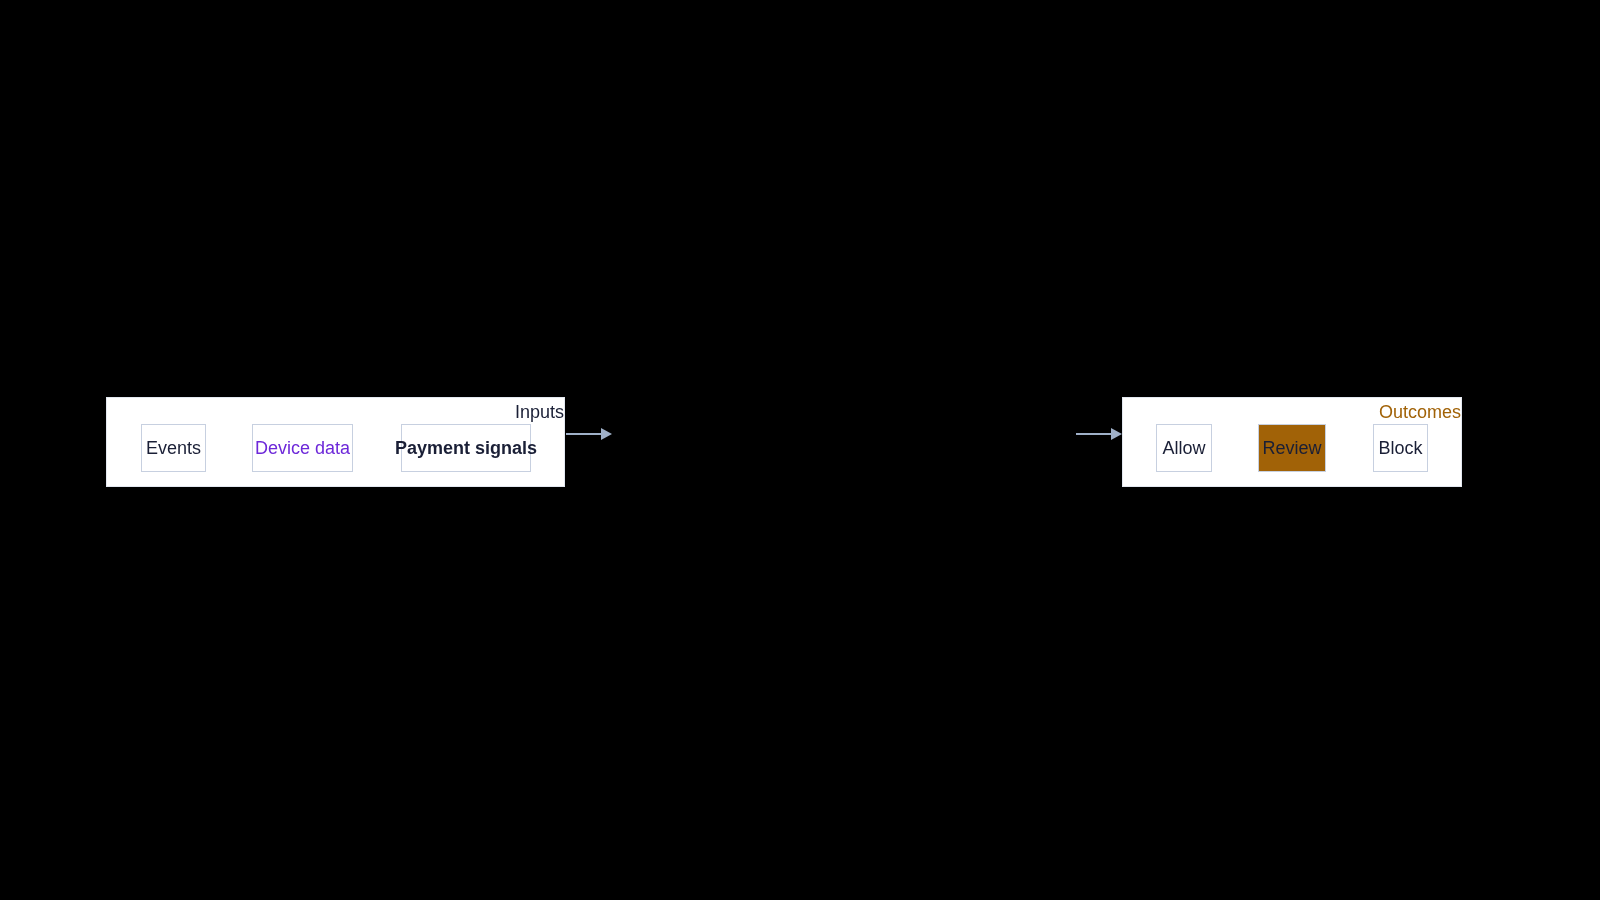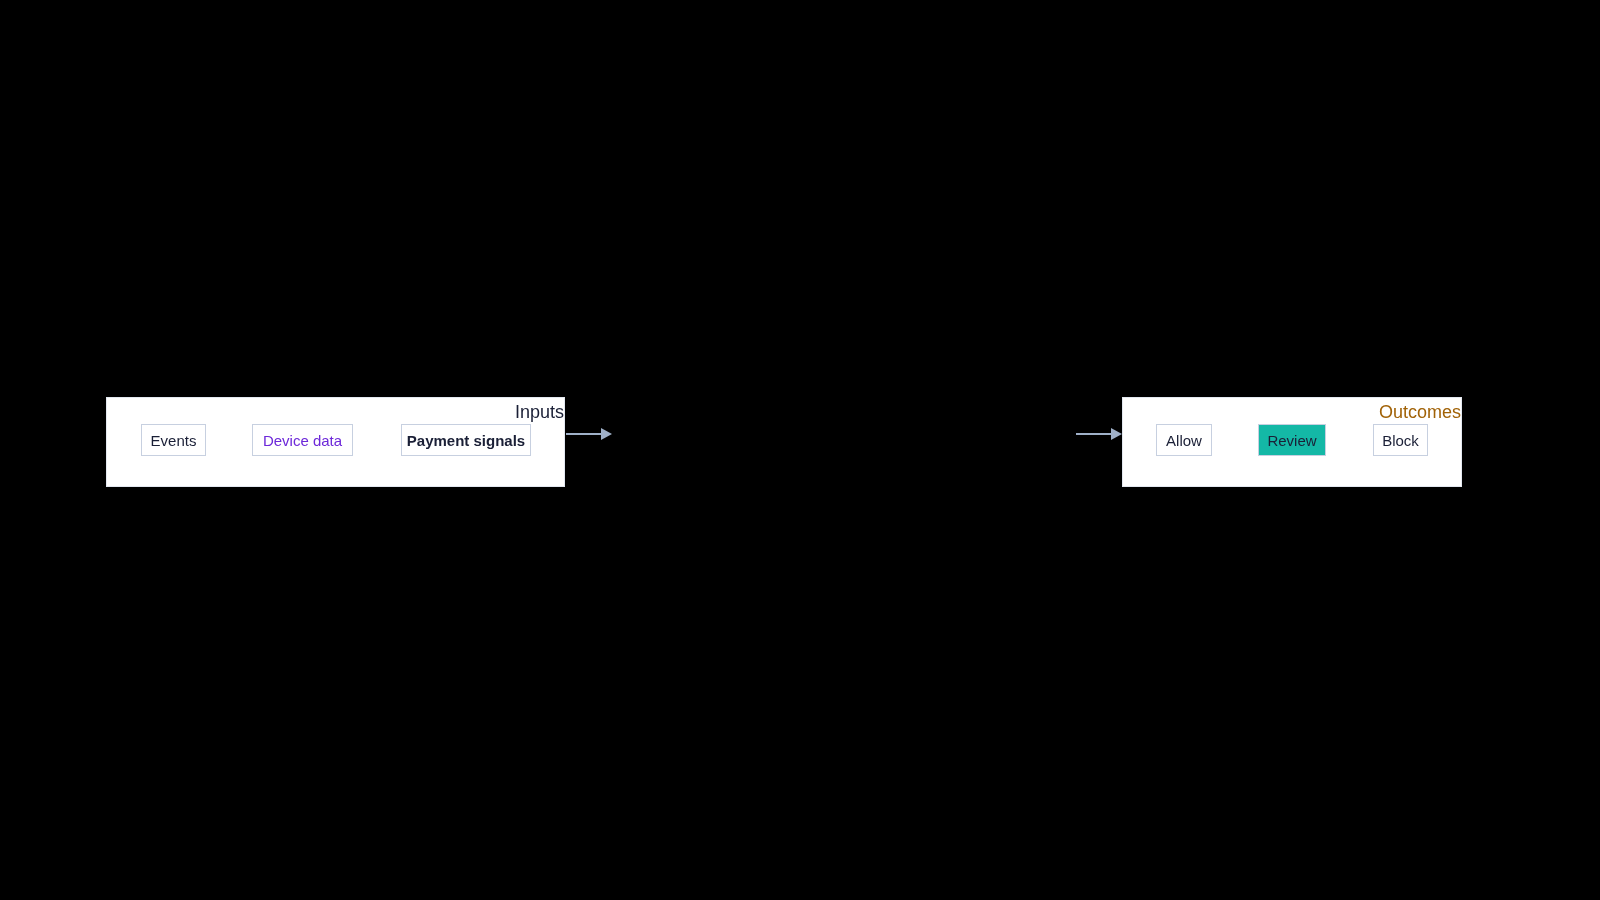--- a/index.html
+++ b/index.html
@@ -47,28 +47,28 @@
     left: 0;
     top: 0;
     width: 100%;
     height: 100%;
   }
 
   
   .node {
     position: absolute;
     top: 26px;
-    height: 32px;
+    height: 48px;
     background: #ffffff;
     border: 1px solid #c7d0e0;
     box-sizing: border-box;
     display: flex;
     align-items: center;
     justify-content: center;
-    font-size: 15px;
+    font-size: 18px;
     color: #1a1f36;
     white-space: nowrap;
   }
 
   
   .connector {
     position: absolute;
     overflow: visible;
   }
 </style>
@@ -81,21 +81,21 @@
       <div class="nodes-row">
         <div class="node" style="left: 34px; width: 65px; background: rgb(255, 255, 255); border-color: rgb(199, 208, 224); color: rgb(26, 31, 54);">Events</div>
         <div class="node" style="left: 145px; width: 101px; background: rgb(255, 255, 255); border-color: rgb(199, 208, 224); color: #6d28d9;">Device data</div>
         <div class="node" style="left: 294px; width: 130px; background: rgb(255, 255, 255); border-color: rgb(199, 208, 224); color: rgb(26, 31, 54); font-weight: bold;">Payment signals</div>
       </div>
     </div>
     <div class="group" style="left: 1122px; top: 397px; width: 340px; height: 90px; background: rgb(255, 255, 255); border-color: rgb(227, 232, 240);">
       <div class="group-title" style="color: #a16207;">Outcomes</div>
       <div class="nodes-row">
         <div class="node" style="left: 33px; width: 56px; background: rgb(255, 255, 255); border-color: rgb(199, 208, 224); color: rgb(26, 31, 54);">Allow</div>
-        <div class="node" style="left: 135px; width: 68px; background: #14b8a6; border-color: rgb(199, 208, 224); color: rgb(26, 31, 54);">Review</div>
+        <div class="node" style="left: 135px; width: 68px; background: #a16207; border-color: rgb(199, 208, 224); color: rgb(26, 31, 54);">Review</div>
         <div class="node" style="left: 250px; width: 55px; background: rgb(255, 255, 255); border-color: rgb(199, 208, 224); color: rgb(26, 31, 54);">Block</div>
       </div>
     </div>
     <svg class="connector" width="46" height="18" viewBox="0 0 46 18" style="left: 566px; top: 425px; position: absolute;">
       <line x1="0" y1="9" x2="35" y2="9" stroke="#9fb0c8" stroke-width="2.2"></line>
       <polygon points="35,3 46,9 35,15" fill="#9fb0c8"></polygon>
     </svg>
     <svg class="connector" width="46" height="18" viewBox="0 0 46 18" style="left: 1076px; top: 425px; position: absolute;">
       <line x1="0" y1="9" x2="35" y2="9" stroke="#9fb0c8" stroke-width="2.2"></line>
       <polygon points="35,3 46,9 35,15" fill="#9fb0c8"></polygon>

